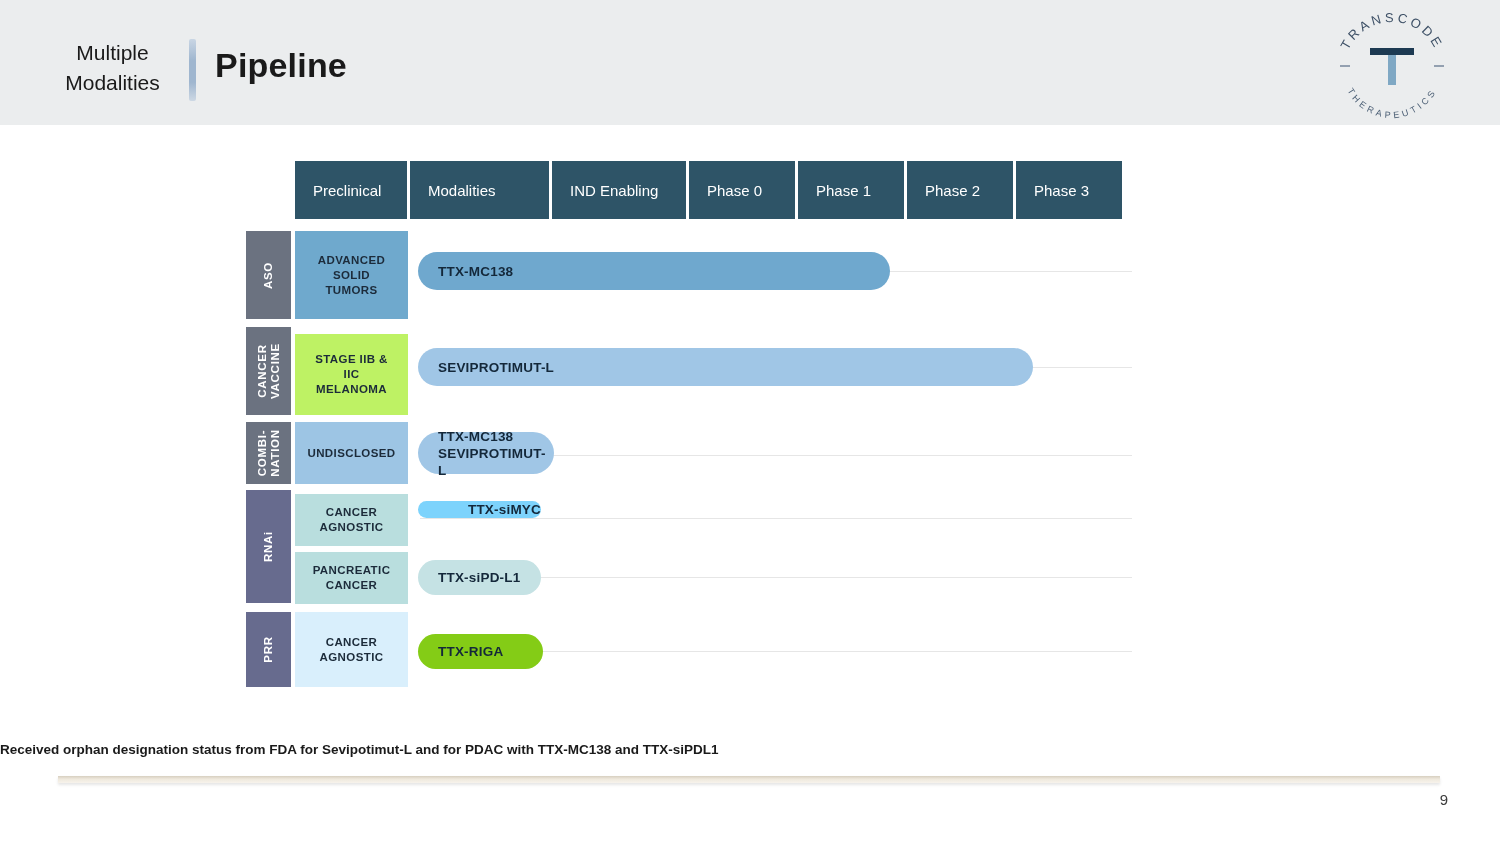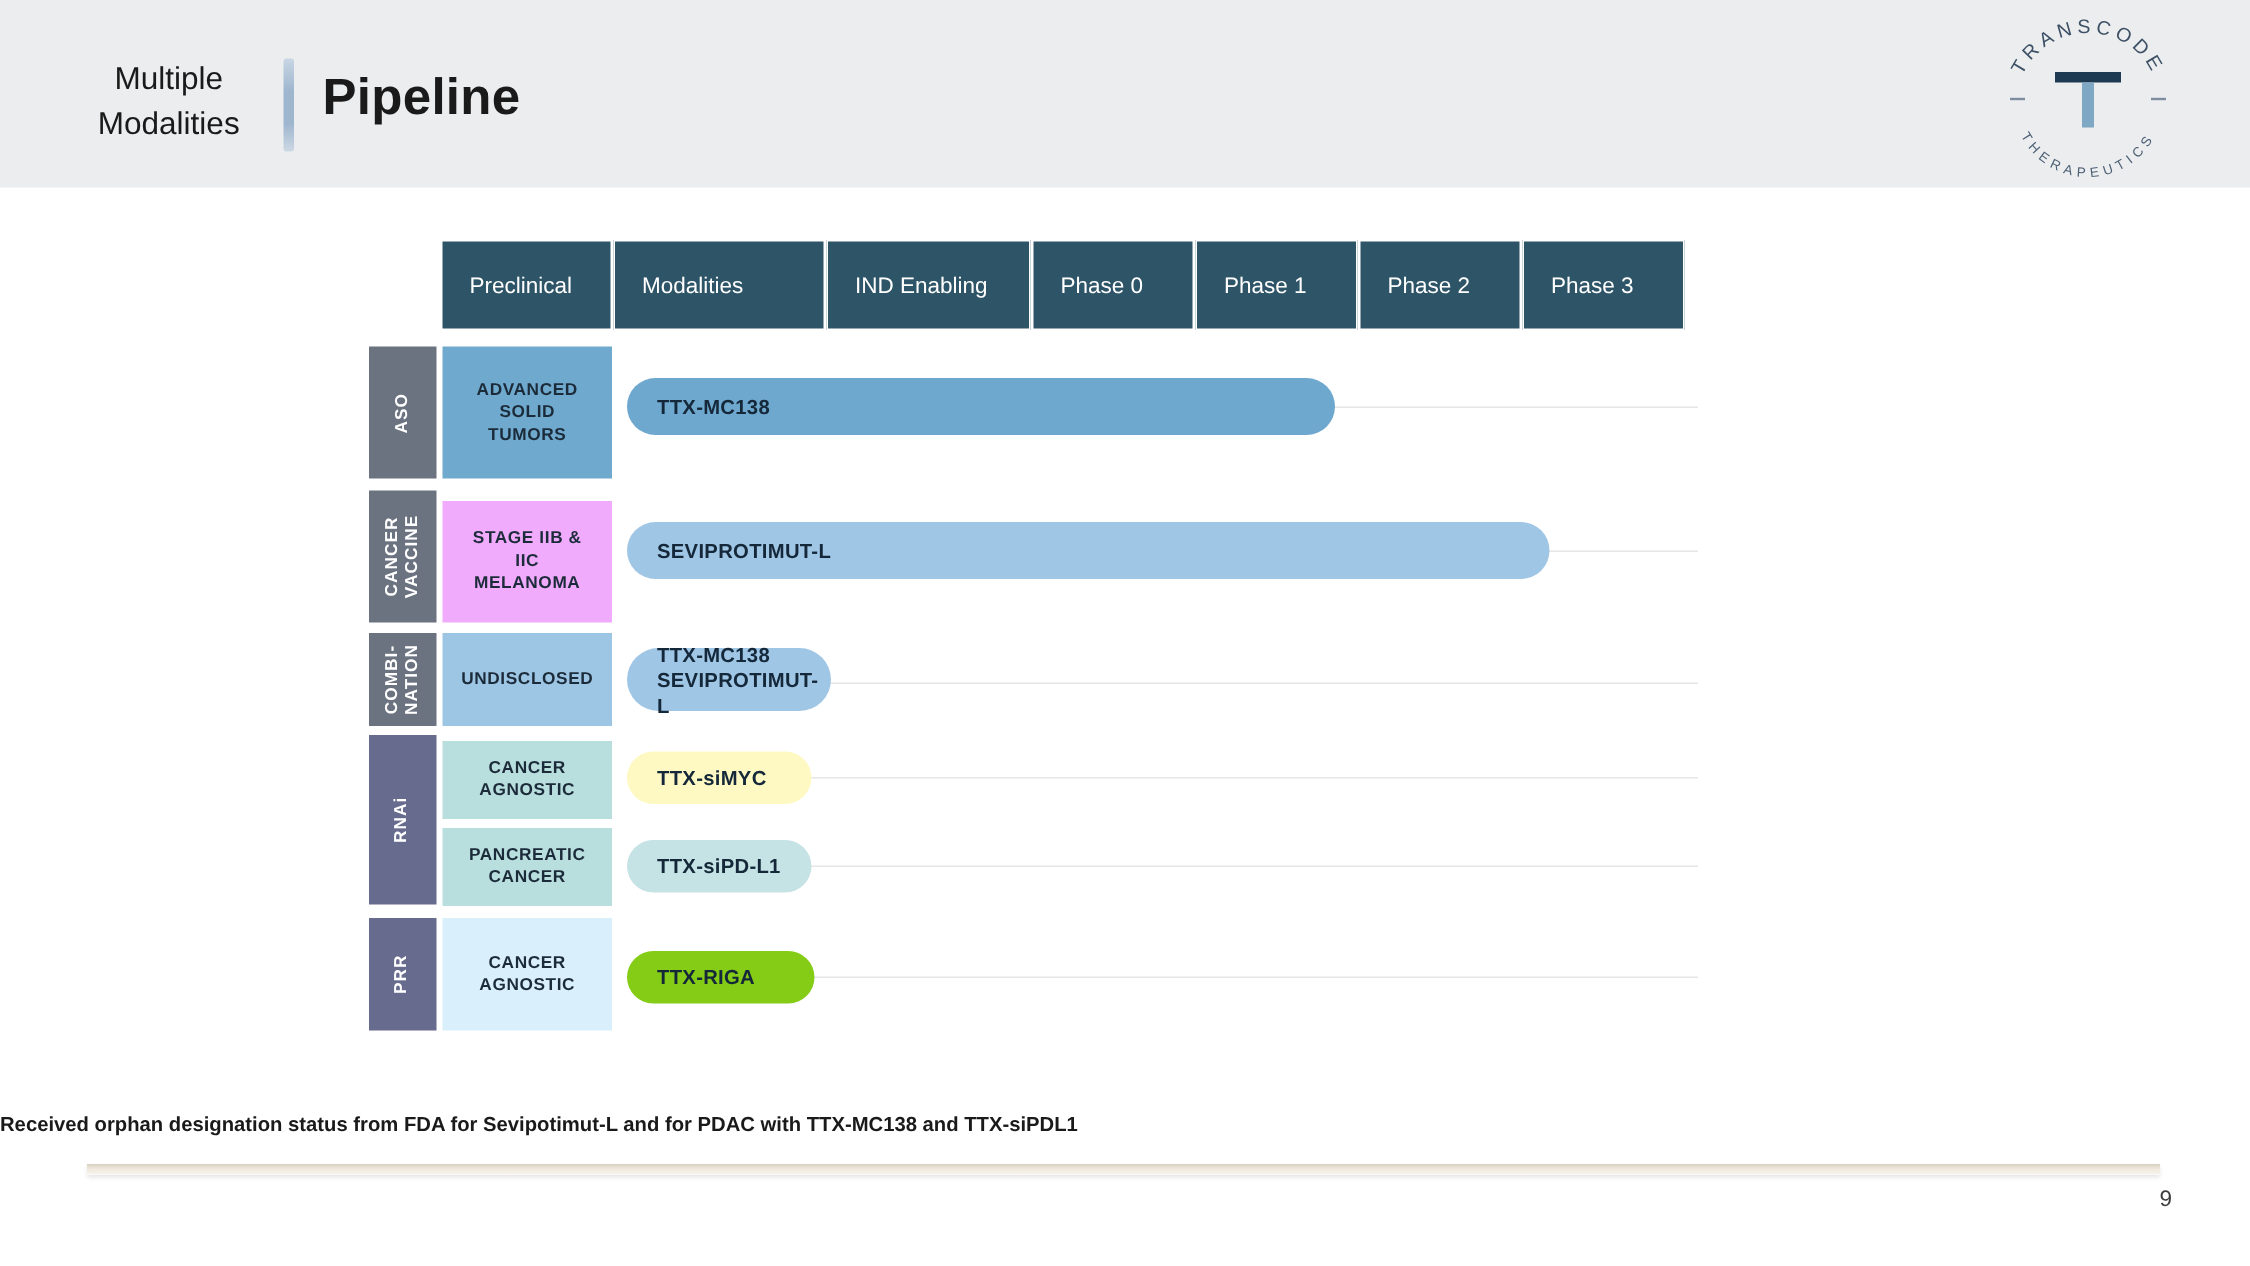--- a/index.html
+++ b/index.html
@@ -266,21 +266,21 @@
         <span class="vert" style="white-space: pre-line;">PRR</span>
       </div>
     </div>
 
   <div id="indication-blocks">
       <div class="indication" style="top: 231px; height: 88px; background: rgb(111, 169, 205);">
         <span style="white-space: pre-line;">ADVANCED
 SOLID
 TUMORS</span>
       </div>
-      <div class="indication" style="top: 334px; height: 81px; background: #f0abfc;">
+      <div class="indication" style="top: 334px; height: 81px; background: #bef264;">
         <span style="white-space: pre-line;">STAGE IIB &amp; IIC
 MELANOMA</span>
       </div>
       <div class="indication" style="top: 422px; height: 62px; background: rgb(157, 197, 228);">
         <span style="white-space: pre-line;">UNDISCLOSED</span>
       </div>
       <div class="indication" style="top: 494px; height: 52px; background: rgb(185, 222, 222);">
         <span style="white-space: pre-line;">CANCER
 AGNOSTIC</span>
       </div>
@@ -298,21 +298,21 @@
       <div class="bar" style="top: 252px; height: 38px; width: 472px; background: rgb(111, 168, 206); border-radius: 19px;">
         <span class="bar-label">TTX-MC138</span>
       </div>
       <div class="bar" style="top: 348px; height: 38px; width: 615px; background: rgb(160, 198, 230); border-radius: 19px;">
         <span class="bar-label">SEVIPROTIMUT-L</span>
       </div>
       <div class="bar" style="top: 432px; height: 42px; width: 136px; background: rgb(160, 198, 230); border-radius: 21px;">
         <span class="bar-label">TTX-MC138
 SEVIPROTIMUT-L</span>
       </div>
-      <div class="bar" style="top: 501px; height: 35px; width: 123px; background: #fef9c3; border-radius: 17.5px;">
+      <div class="bar" style="top: 501px; height: 17px; width: 123px; background: #7dd3fc; border-radius: 17.5px; justify-content: flex-end;">
         <span class="bar-label">TTX-siMYC</span>
       </div>
       <div class="bar" style="top: 560px; height: 35px; width: 123px; background: rgb(197, 226, 228); border-radius: 17.5px;">
         <span class="bar-label">TTX-siPD-L1</span>
       </div>
       <div class="bar" style="top: 634px; height: 35px; width: 125px; background: #84cc16; border-radius: 17.5px;">
         <span class="bar-label">TTX-RIGA</span>
       </div>
     </div>
 

